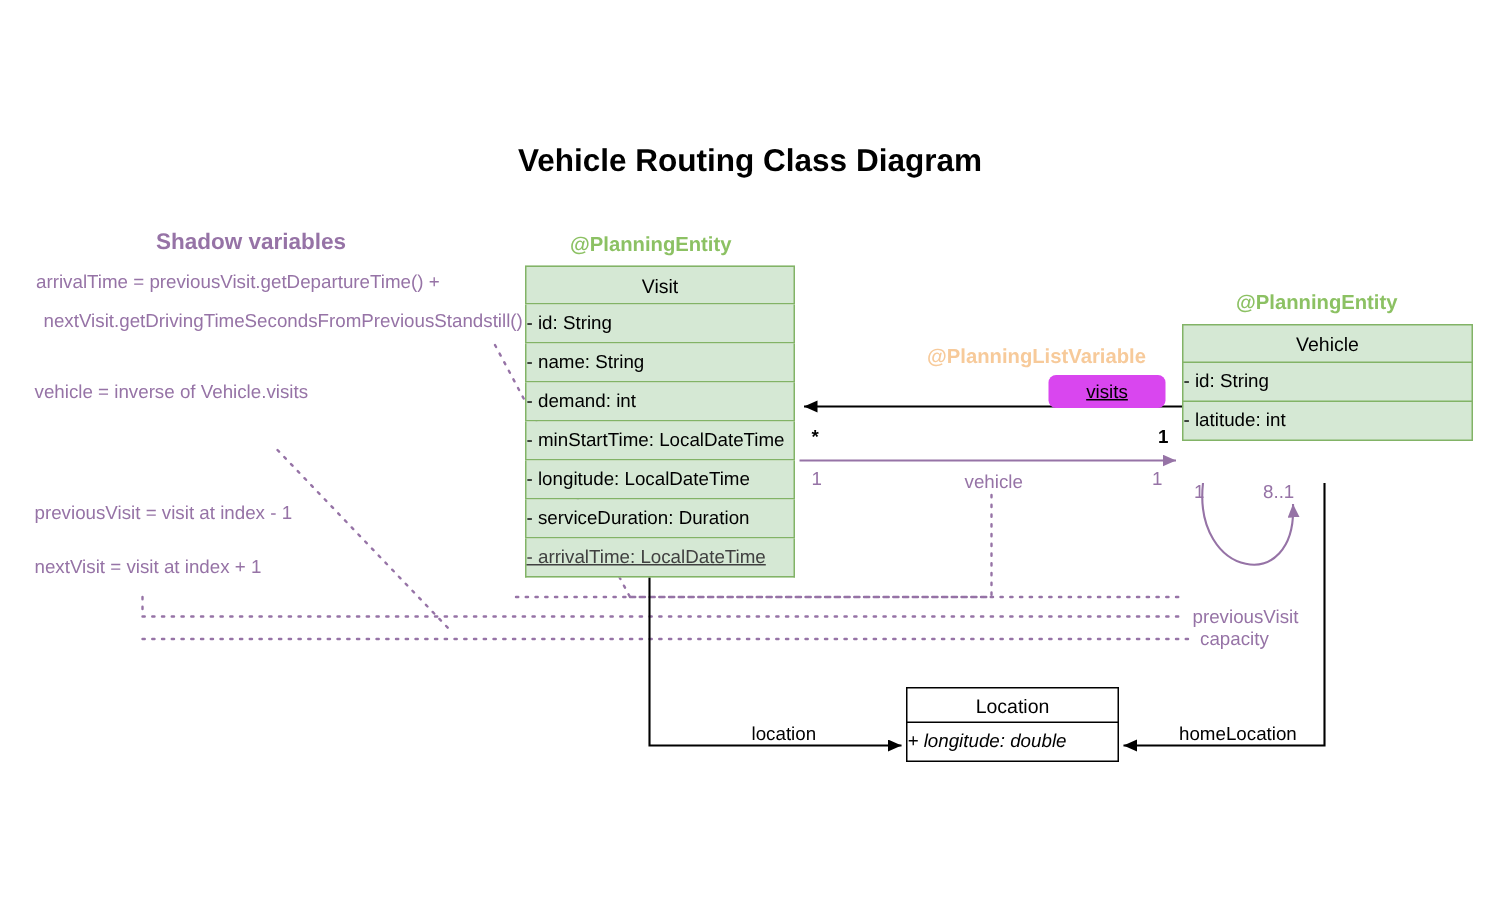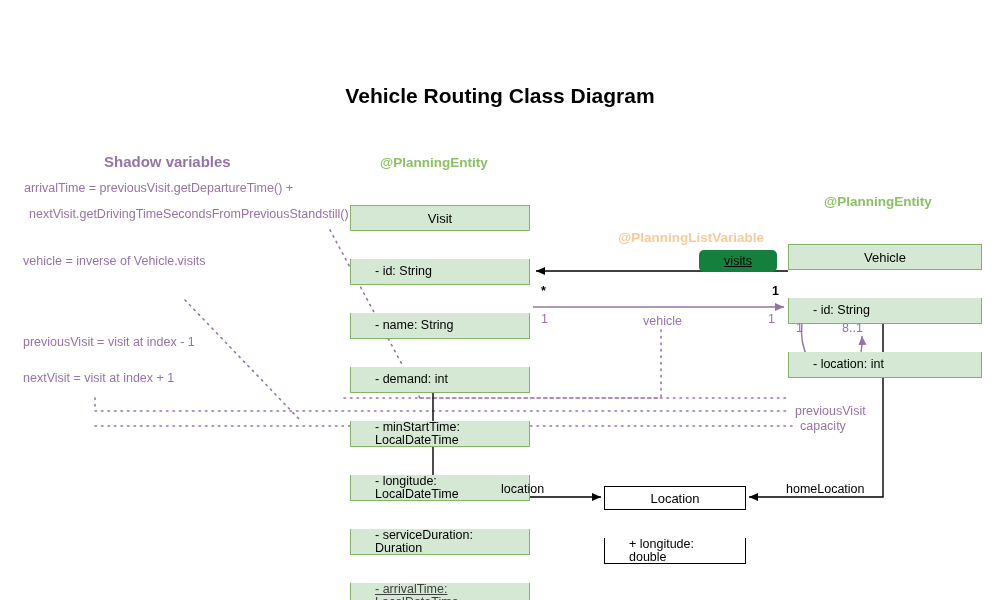--- a/index.html
+++ b/index.html
@@ -5,39 +5,38 @@
   html,body{margin:0;padding:0;}
   body{
     width:1000px;height:600px;background:#ffffff;
     font-family:"Liberation Sans", sans-serif;
     position:relative;overflow:hidden;
   }
   #canvas{position:absolute;inset:0;width:1000px;height:600px;}
   svg.wires{position:absolute;left:0;top:0;width:1000px;height:600px;pointer-events:none;}
 
   .page-title{
-    position:absolute;left:0;top:84px;width:1000px;text-align:center;
+    position:absolute;left:0;top:96px;width:1000px;text-align:center;
     font-size:21px;font-weight:bold;color:#000;
   }
 
   
   .stereo{position:absolute;font-size:13.5px;font-weight:bold;white-space:nowrap;}
   .stereo.green{color:#8cc163;}
   .stereo.orange{color:#f7ca9a;}
 
   
   .cls{position:absolute;box-sizing:border-box;}
   .cls .row{
     box-sizing:border-box;
     border:1px solid #82b366;border-top:none;
     background:#d5e8d4;color:#000;
     font-size:12.5px;line-height:1;
     display:flex;align-items:center;
-    padding:0 24px;
-    margin-top:28px;
+    padding:0 0;
   }
   .cls .row.head{
     border-top:1px solid #82b366;
     justify-content:center;font-size:13px;
   }
   .cls .row.shadow{color:#404040;text-decoration:underline;}
 
   .cls.plain .row{
     border-color:#000;background:#ffffff;
   }
@@ -49,21 +48,21 @@
   .lbl.bold{font-weight:bold;}
 
   .shadow-head{
     position:absolute;font-size:15px;font-weight:bold;color:#9673a6;white-space:nowrap;
   }
   .shadow-note{
     position:absolute;font-size:12.5px;color:#9673a6;white-space:nowrap;
   }
 
   .badge{
-    position:absolute;background:#15803d;border-radius:5px;
+    position:absolute;background:#d946ef;border-radius:5px;
     font-size:12.5px;color:#000;
     display:flex;align-items:center;justify-content:center;text-decoration:underline;
   }
 </style>
 </head>
 <body>
 
 <div id="canvas">
 
   <div class="page-title">Vehicle Routing Class Diagram</div>
@@ -137,26 +136,26 @@
     <div class="row" style="height:26px;">- longitude: LocalDateTime</div>
     <div class="row" style="height:26px;">- serviceDuration: Duration</div>
     <div class="row shadow" style="height:26px;">- arrivalTime: LocalDateTime</div>
   </div>
 
   <div class="stereo green" style="left:824px;top:194px;">@PlanningEntity</div>
 
   <div class="cls" style="left:788px;top:216px;width:194px;">
     <div class="row head" style="height:26px;">Vehicle</div>
     <div class="row" style="height:26px;">- id: String</div>
-    <div class="row" style="height:26px;">- location: int</div>
+    <div class="row" style="height:26px;">- latitude: int</div>
   </div>
 
   <div class="cls plain" style="left:604px;top:458px;width:142px;">
     <div class="row head" style="height:24px;">Location</div>
-    <div class="row" style="height:26px;">+ longitude: double</div>
+    <div class="row" style="height:26px;font-style:italic;">+ longitude: double</div>
   </div>
 
   <div class="stereo orange" style="left:618px;top:230px;">@PlanningListVariable</div>
 
   <div class="badge" style="left:699px;top:250px;width:78px;height:22px;">visits</div>
 
   <div class="lbl bold" style="left:541px;top:284px;">*</div>
   <div class="lbl bold" style="left:772px;top:284px;">1</div>
 
   <div class="lbl purple" style="left:541px;top:312px;">1</div>

